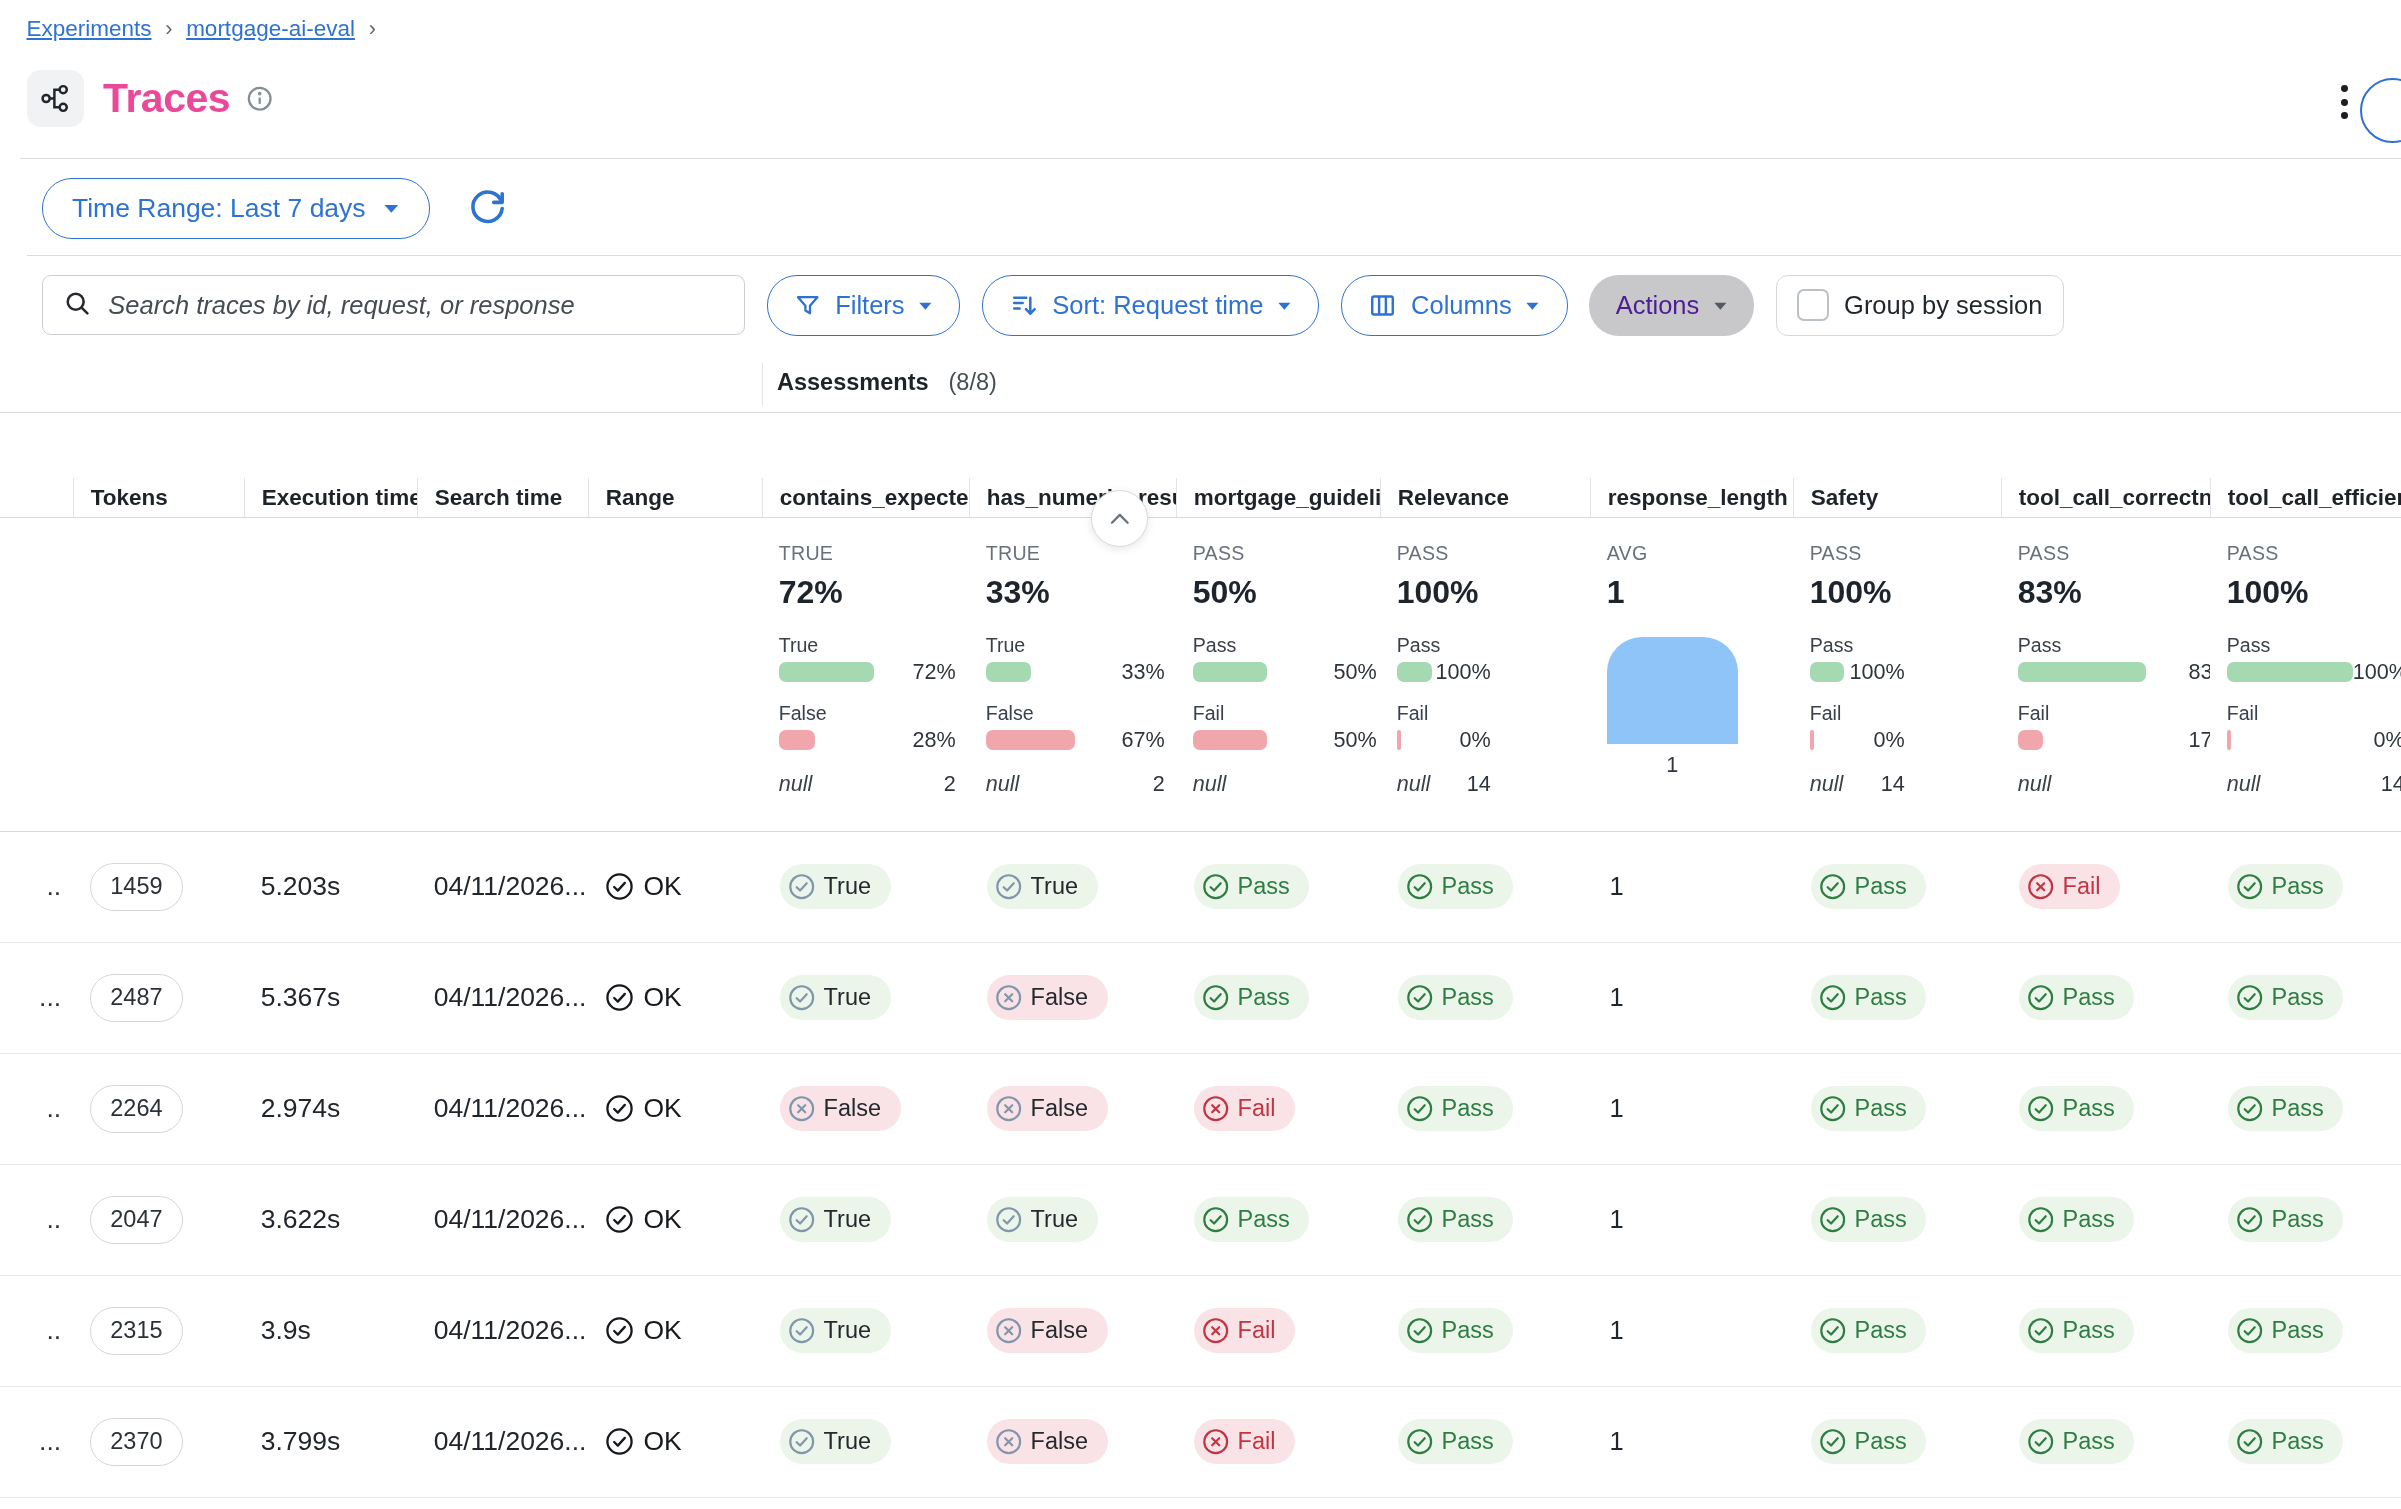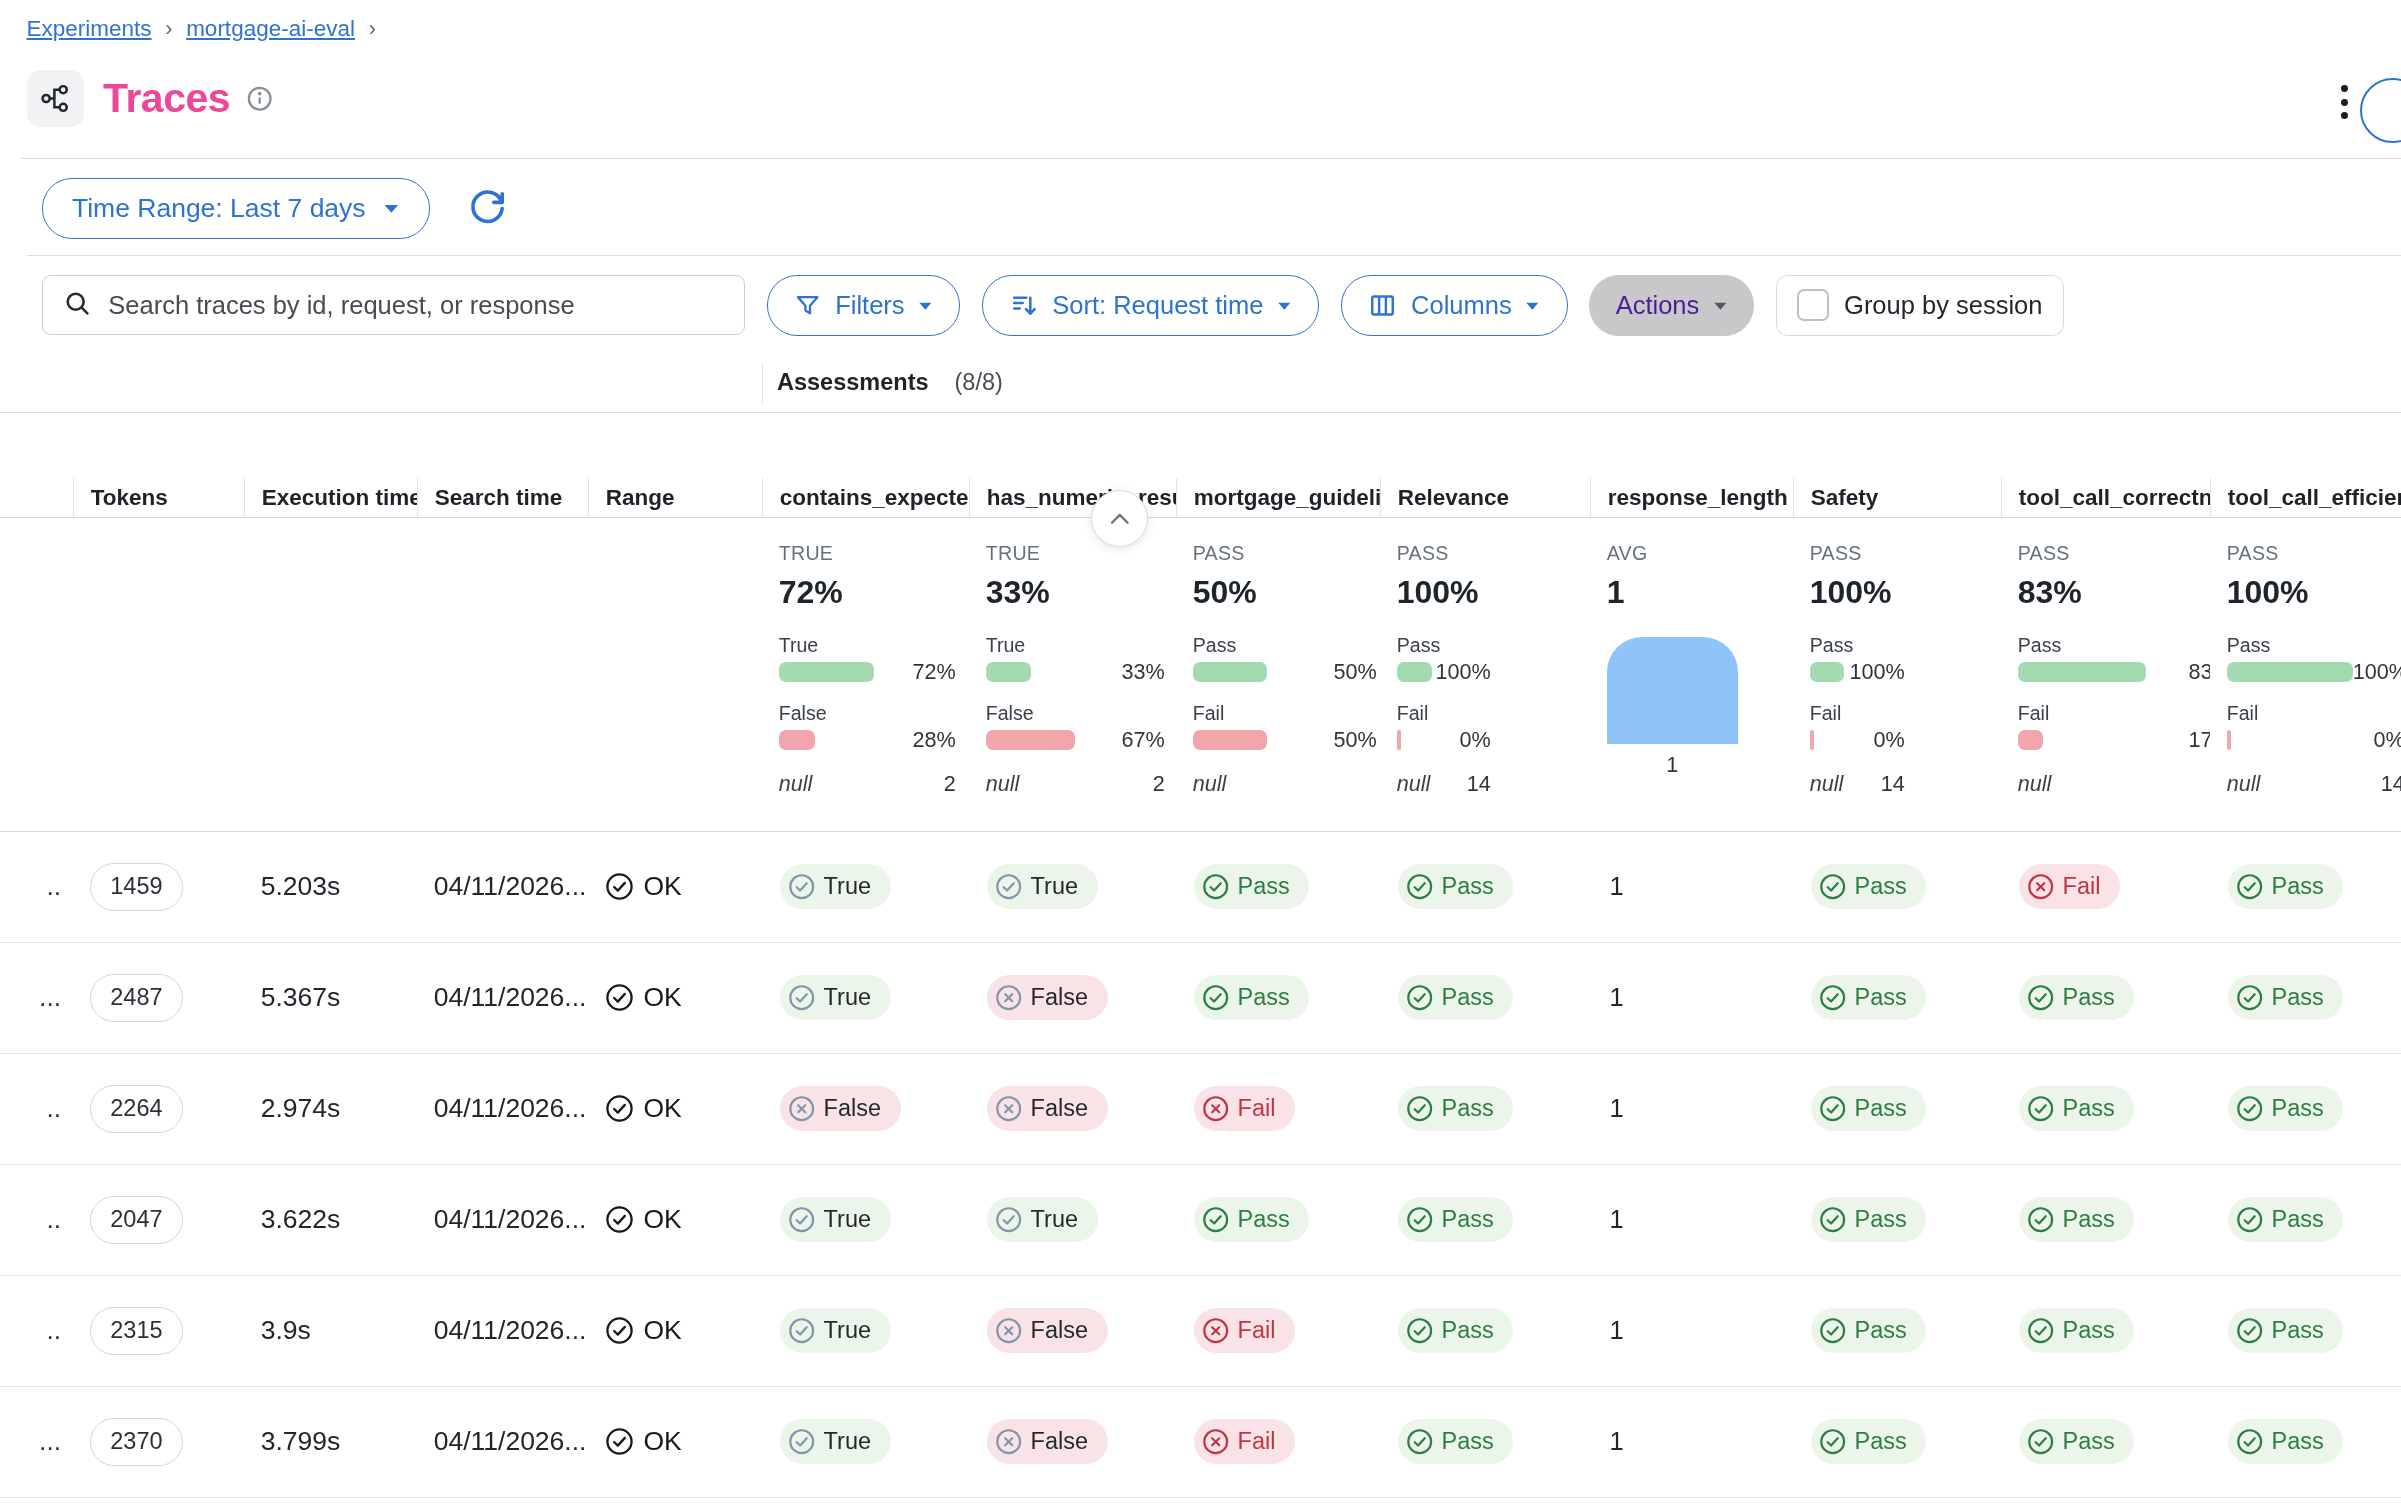--- a/index.html
+++ b/index.html
@@ -24,34 +24,34 @@
   .hr2{margin:15.7px 0 0 27.4px;}
   
   .time-row{margin:19.6px 0 0 42px;display:flex;align-items:center;gap:37px;height:61px;}
   .time-pill{height:61px;box-sizing:border-box;padding:0 29px;border:1.5px solid var(--accent,#2e72d2);
              border-radius:30px;color:var(--accent,#2e72d2);font-size:26.5px;display:inline-flex;align-items:center;gap:17.6px;background:#fff;cursor:pointer;}
   .refresh-btn{background:none;border:none;padding:0;display:flex;align-items:center;cursor:pointer;}
   
   .toolbar{margin:18.6px 0 0 42px;display:flex;align-items:center;gap:21.6px;height:62px;}
   .search-box{width:703px;height:60px;box-sizing:border-box;border:1.5px solid #c9cdd1;border-radius:8.8px;
               display:flex;align-items:center;gap:14.7px;padding:0 19.6px;background:#fff;}
-  .search-box input{border:none;outline:none;flex:1;font-size:25.5px;color:#21262c;font-family:inherit;background:transparent;}
+  .search-box input{border:none;outline:none;flex:1;font-size:25.5px;color:#21262c;font-family:inherit;background:transparent;font-style:italic;}
   .search-box input::placeholder{color:#454c53;opacity:1;}
   .btn{height:61px;box-sizing:border-box;border:1.5px solid var(--accent,#2e72d2);border-radius:30px;color:var(--accent,#2e72d2);
        font-size:25.5px;display:inline-flex;align-items:center;gap:13.7px;padding:0 26.5px;background:#fff;font-family:inherit;cursor:pointer;}
   .btn .bicon{display:flex;align-items:center;}
   .btn-actions{background:#c8c8ca;color:#4c1d95;border:none;}
   .caret{display:inline-block;}
   .group-box{height:61px;box-sizing:border-box;border:1.5px solid #d5d8db;border-radius:11.8px;display:flex;align-items:center;
              gap:14.7px;padding:0 20.6px;font-size:25.5px;color:#1f262c;background:#fff;}
   .checkbox{width:32px;height:32px;box-sizing:border-box;border:2px solid #bcc1c6;border-radius:6.9px;background:#fff;cursor:pointer;}
   
   .assess-band{margin-top:26.5px;height:49px;border-bottom:1px solid #dadcdf;position:relative;}
   .assess-vsep{position:absolute;left:762px;top:0;width:1px;height:43px;background:#e2e4e7;}
-  .assess-label{position:absolute;left:777px;top:5.9px;display:flex;align-items:baseline;gap:26px;}
+  .assess-label{position:absolute;left:777px;top:5.9px;display:flex;align-items:baseline;gap:20px;}
   .assess-title{font-size:23.5px;font-weight:bold;color:#1d2329;}
   .assess-count{font-size:23.5px;color:#454d55;}
   
   .cols{display:grid;grid-template-columns:73px 171px 173px 171px 174px 207px 207px 204px 210px 203px 208px 209px 193px;}
   
   .header-row{margin-top:65px;height:39px;border-bottom:1px solid #d6d8db;}
   .hcell{font-weight:bold;font-size:22.5px;color:#1d2329;line-height:39px;padding-left:16.7px;overflow:hidden;white-space:nowrap;}
   .hsep{border-left:1px solid #e2e4e7;}
   
   .summary-row{height:313px;border-bottom:1px solid #d6d8db;position:relative;}

